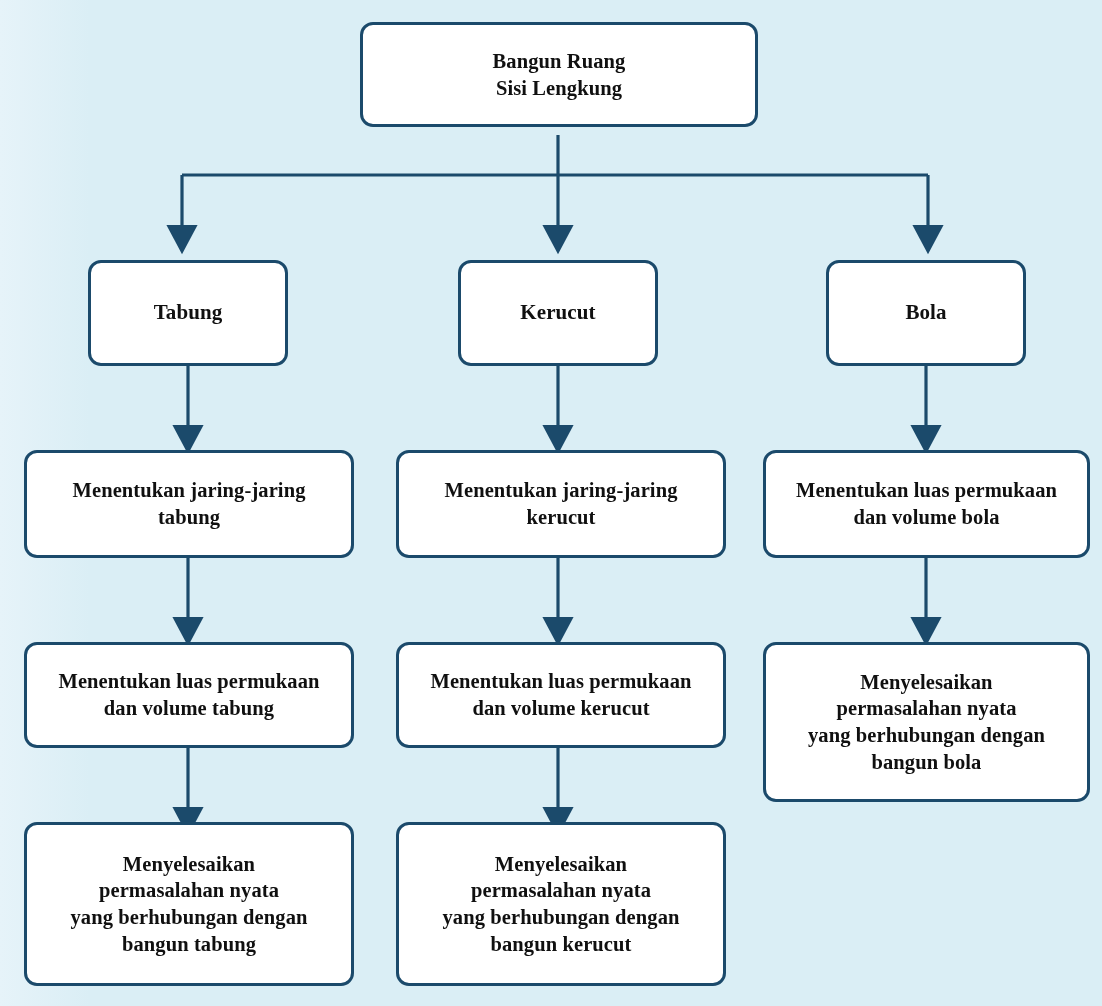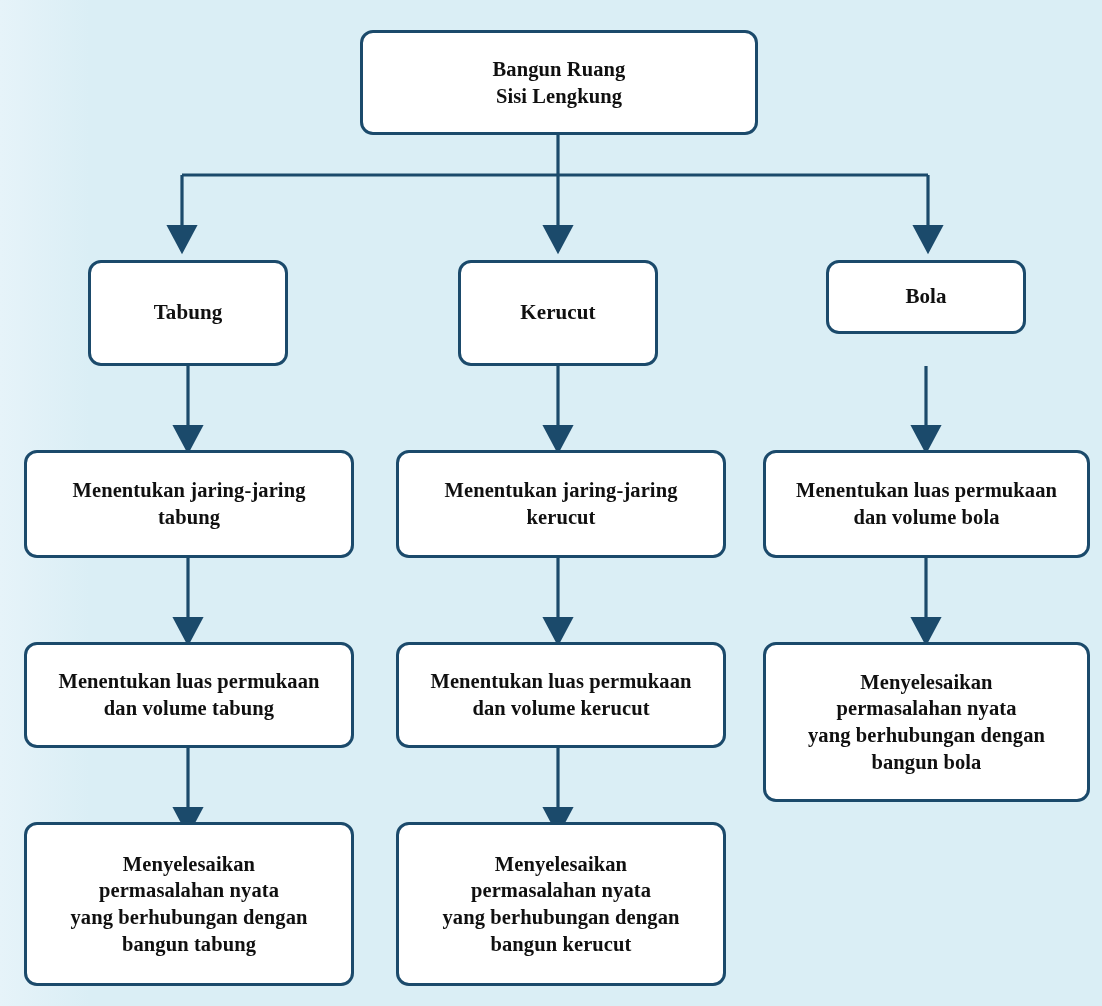--- a/index.html
+++ b/index.html
@@ -85,28 +85,28 @@
 
       <path d="M558,366 L558,428" marker-end="url(#arrow)"></path>
       <path d="M558,558 L558,620" marker-end="url(#arrow)"></path>
       <path d="M558,748 L558,810" marker-end="url(#arrow)"></path>
 
       <path d="M926,366 L926,428" marker-end="url(#arrow)"></path>
       <path d="M926,558 L926,620" marker-end="url(#arrow)"></path>
     </g>
   </svg>
 
-  <div class="node" style="left:360px; top:30px; width:398px; height:105px;">Bangun Ruang
+  <div class="node" style="left:360px; top:22px; width:398px; height:105px;">Bangun Ruang
 Sisi Lengkung</div>
 
   <div class="node small" style="left:88px; top:260px; width:200px; height:106px;">Tabung</div>
 
   <div class="node small" style="left:458px; top:260px; width:200px; height:106px;">Kerucut</div>
 
-  <div class="node small" style="left:826px; top:260px; width:200px; height:74px;">Bola</div>
+  <div class="node small" style="left:826px; top:260px; width:200px; height:106px;">Bola</div>
 
   <div class="node" style="left:24px; top:450px; width:330px; height:108px;">Menentukan jaring-jaring
 tabung</div>
 
   <div class="node" style="left:24px; top:642px; width:330px; height:106px;">Menentukan luas permukaan
 dan volume tabung</div>
 
   <div class="node" style="left:24px; top:822px; width:330px; height:164px;">Menyelesaikan
 permasalahan nyata
 yang berhubungan dengan

